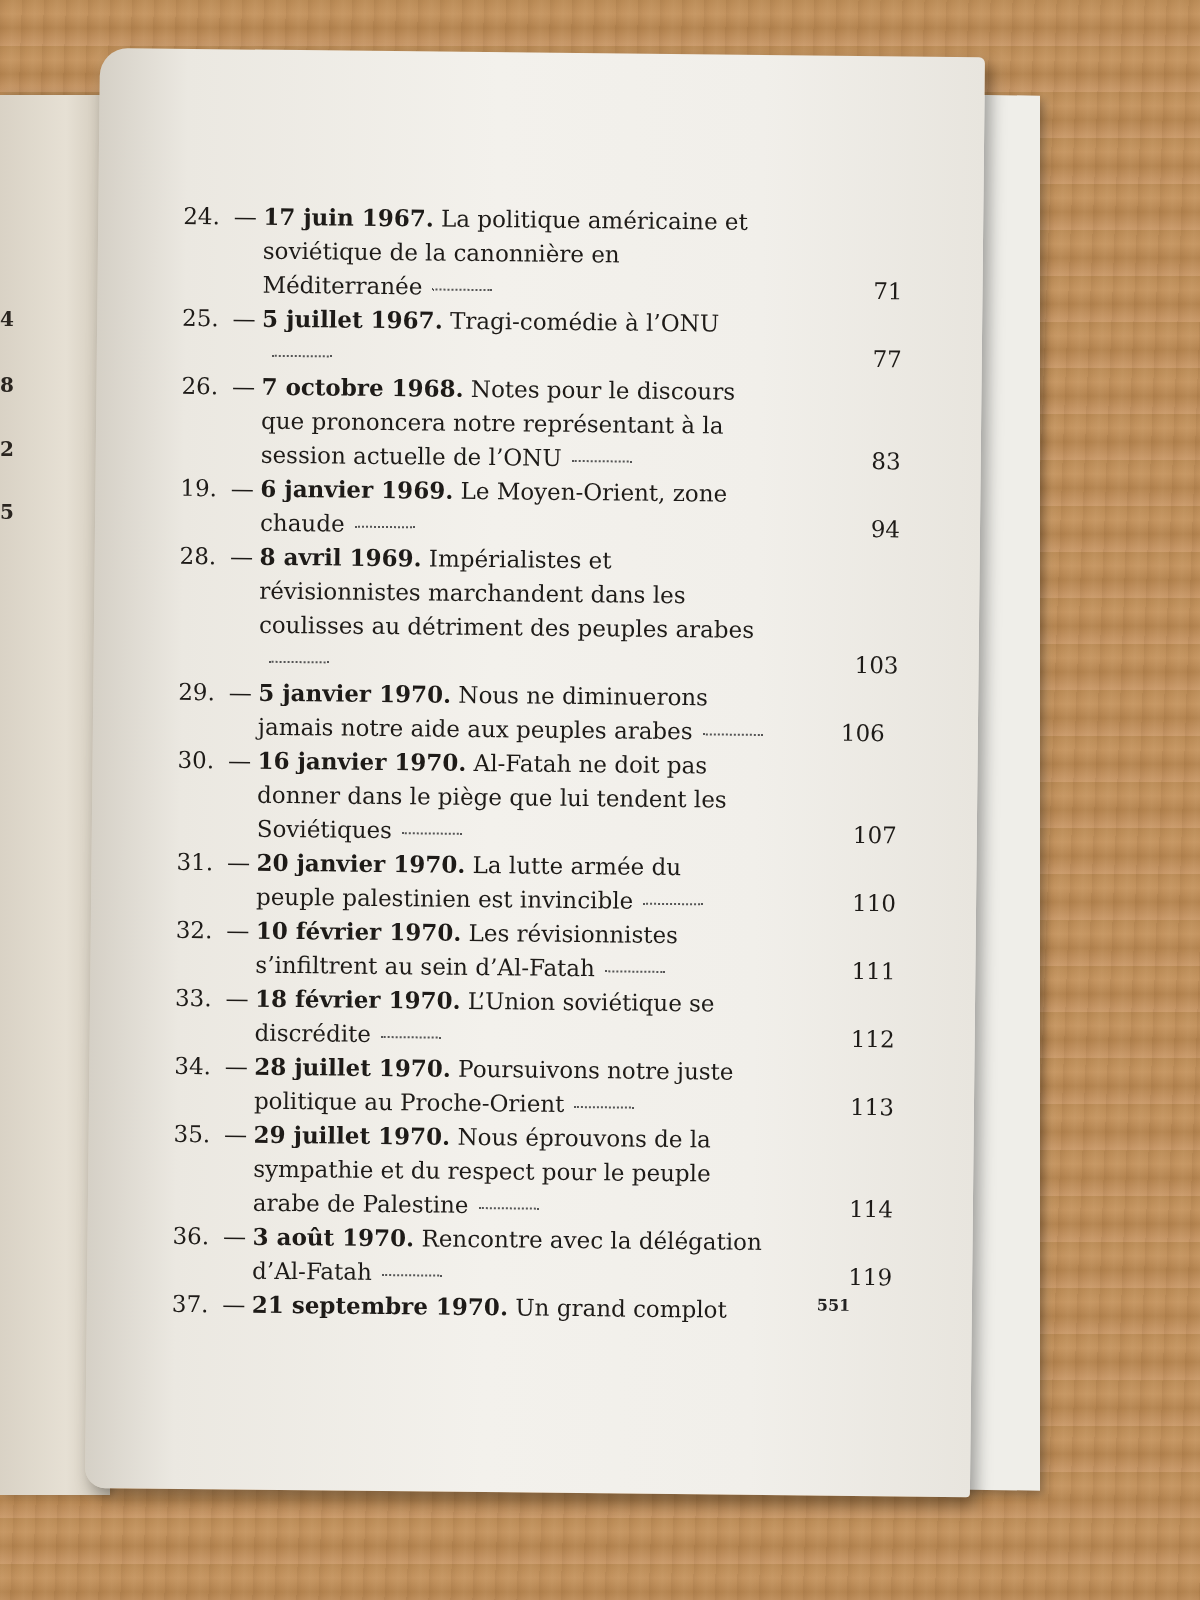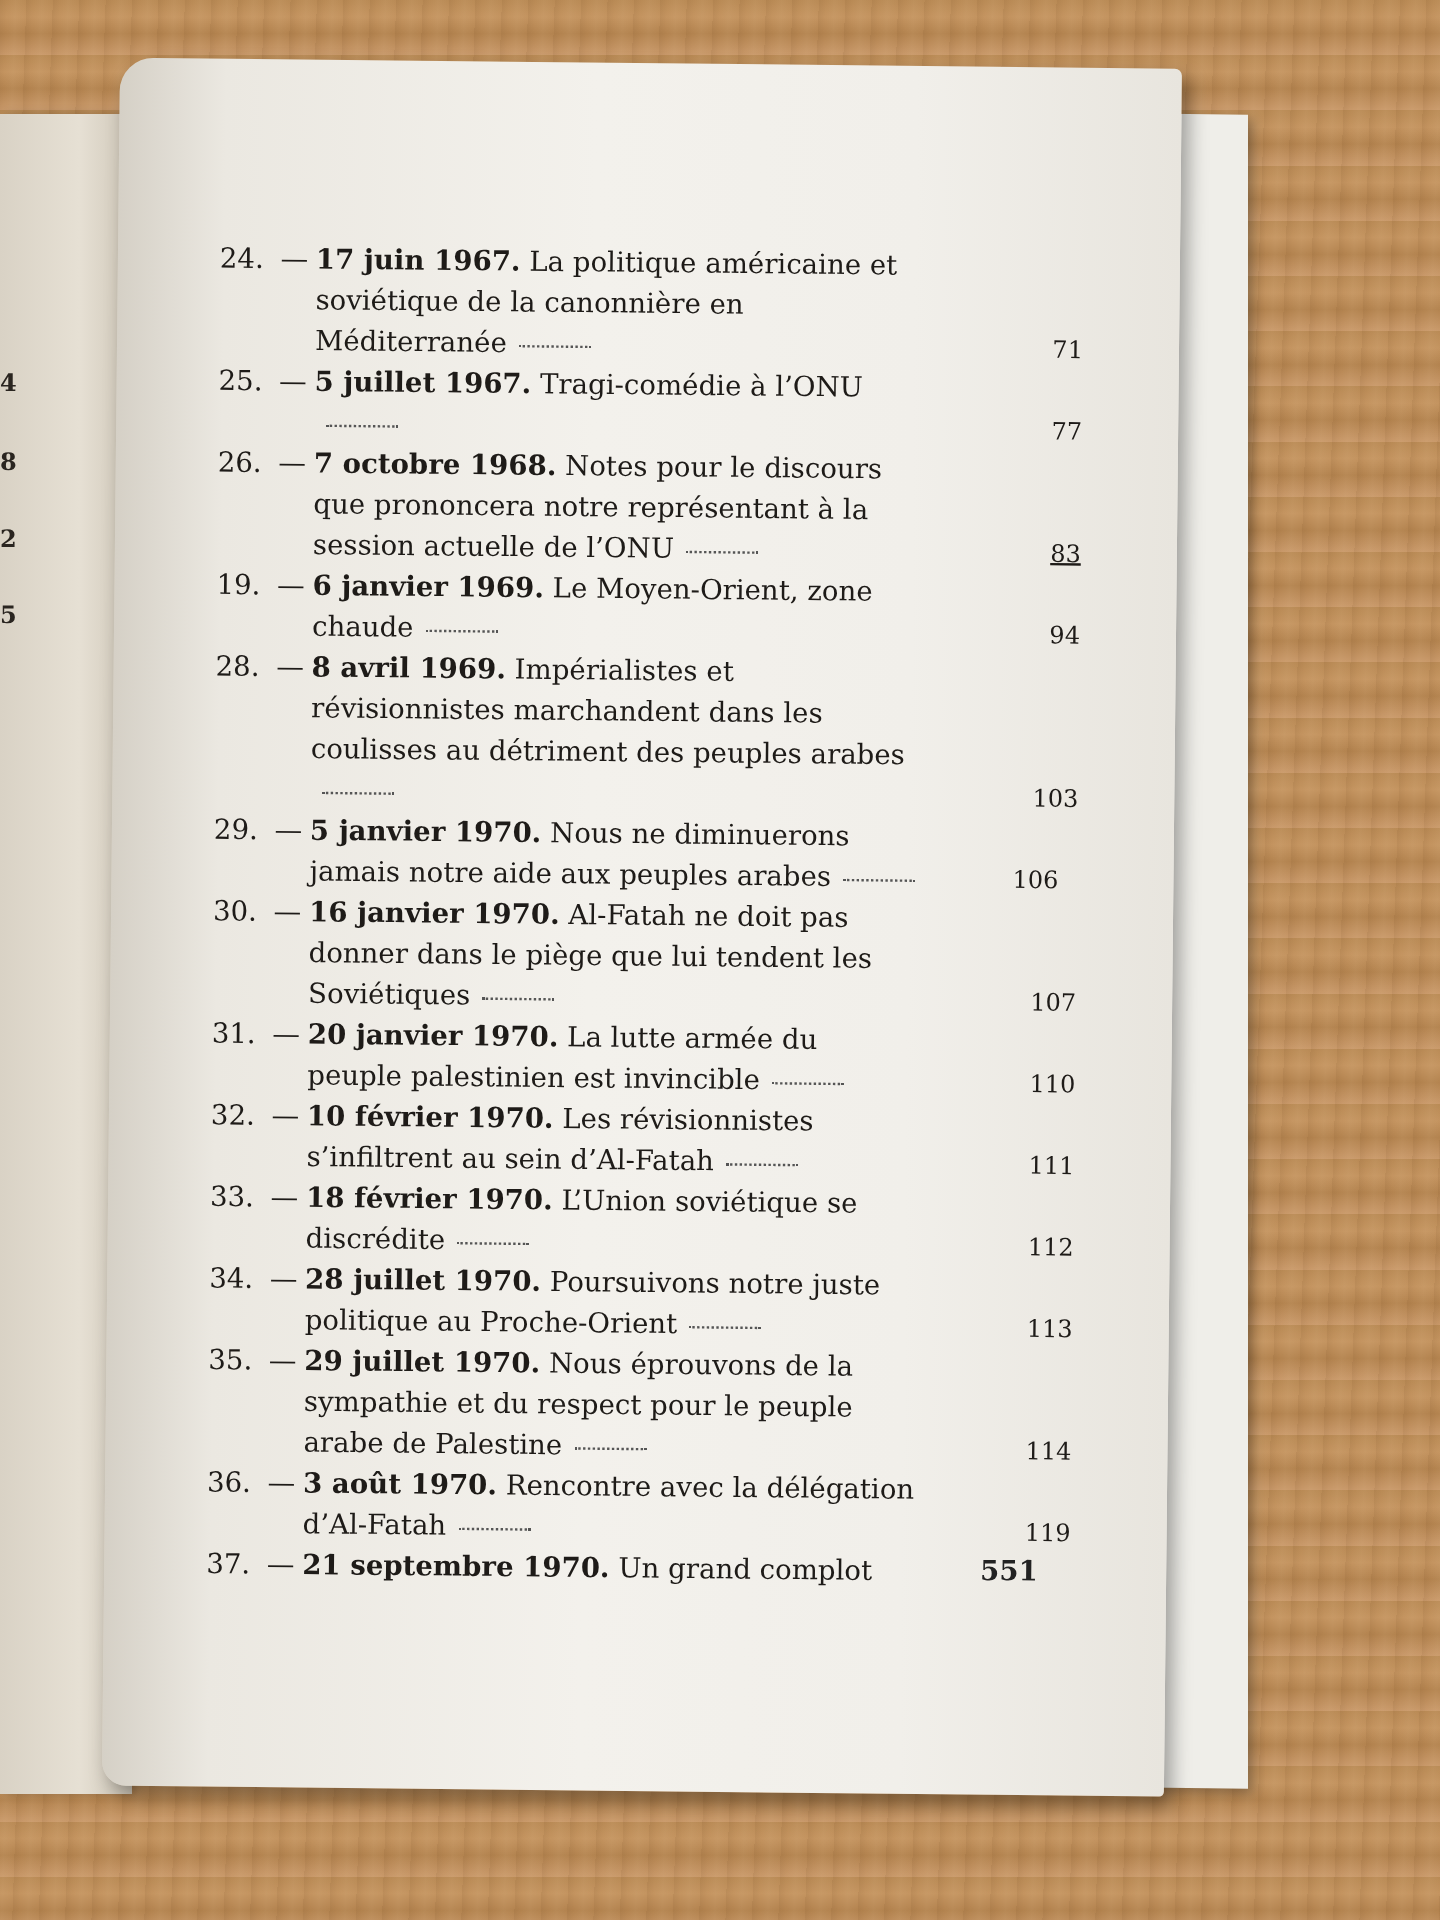--- a/index.html
+++ b/index.html
@@ -37,28 +37,28 @@
     position:absolute; left:85px; top:150px; width:720px;
     color:#1e1b18; font-size:23px; line-height:34px;
   }
   .entry { position:relative; display:flex; }
   .entry .num { width:44px; text-align:left; flex:none; }
   .entry .dash { width:36px; text-align:center; flex:none; }
   .entry .body { width:510px; flex:none; }
   .entry .date { font-weight:bold; }
   .entry .page-no {
     position:absolute; right:0; width:70px; text-align:right;
-    font-family:"DejaVu Serif", serif; font-size:20px;
+    font-family:"DejaVu Serif", serif; font-size:23px;
   }
   .leader {
     display:inline-block; border-bottom:2px dotted #555; height:1px;
     vertical-align:middle; margin-left:10px;
   }
   .folio {
-    position:absolute; left:730px; top:1240px; font-size:23px; font-weight:bold; color:#222;
+    position:absolute; left:730px; top:1240px; font-size:16px; font-weight:bold; color:#222;
   }
 </style>
 </head>
 <body>
 
 <div class="wood-grain"></div>
 
 <div class="left-page">
   <span class="left-num" style="top:212px">4</span>
   <span class="left-num" style="top:278px">8</span>
@@ -79,21 +79,21 @@
       <div class="entry">
         <span class="num">25.</span>
         <span class="dash">—</span>
         <span class="body"><span class="date">5 juillet 1967.</span> <span class="title">Tragi-comédie à l’ONU</span><span class="leader" style="width:60px"></span></span>
         <span class="page-no" style="bottom: 0px;">77</span>
       </div>
       <div class="entry">
         <span class="num">26.</span>
         <span class="dash">—</span>
         <span class="body"><span class="date">7 octobre 1968.</span> <span class="title">Notes pour le discours que prononcera notre représentant à la session actuelle de l’ONU</span><span class="leader" style="width:60px"></span></span>
-        <span class="page-no" style="bottom: 0px; text-decoration: underline;">83</span>
+        <span class="page-no" style="bottom: 0px;">83</span>
       </div>
       <div class="entry">
         <span class="num">19.</span>
         <span class="dash">—</span>
         <span class="body"><span class="date">6 janvier 1969.</span> <span class="title">Le Moyen-Orient, zone chaude</span><span class="leader" style="width:60px"></span></span>
         <span class="page-no" style="bottom: 0px;">94</span>
       </div>
       <div class="entry">
         <span class="num">28.</span>
         <span class="dash">—</span>

